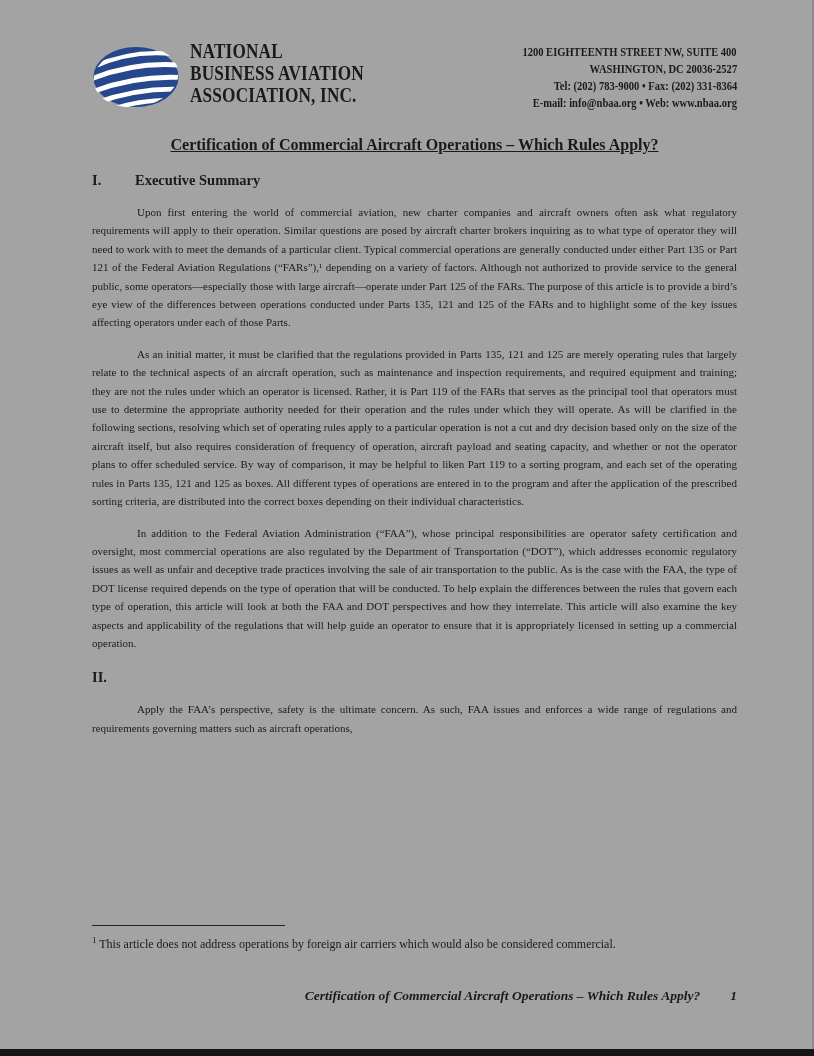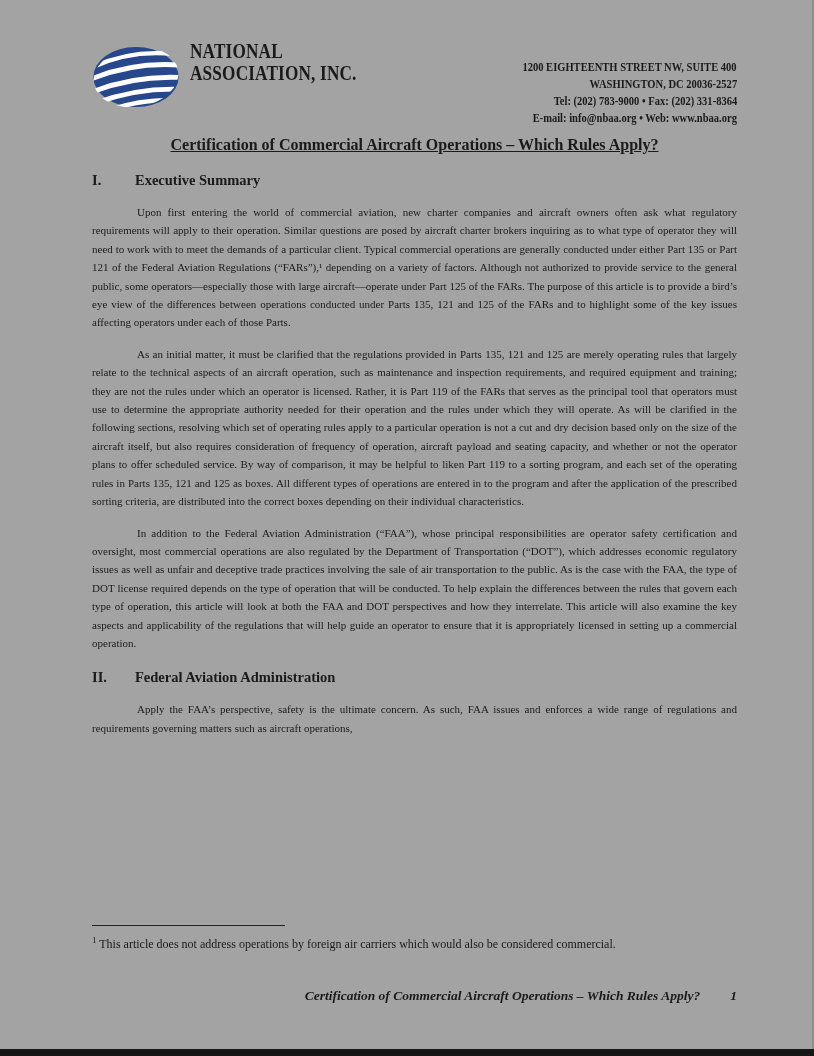--- a/index.html
+++ b/index.html
@@ -13,21 +13,21 @@
   }
   
   .letterhead{
     position:absolute;left:92px;right:77px;top:40px;
     display:flex;justify-content:space-between;align-items:flex-start;
   }
   .brand{display:flex;align-items:flex-start;}
   .brand-logo{width:88px;height:62px;margin-top:6px;}
   .org-name{margin-left:10px;font-weight:bold;font-size:21px;line-height:22px;letter-spacing:0.2px;}
   .org-name .cond{display:inline-block;transform:scaleX(0.82);transform-origin:left center;white-space:nowrap;}
-  .address{font-weight:bold;font-size:13.5px;line-height:17px;text-align:right;margin-top:18px;}
+  .address{font-weight:bold;font-size:13.5px;line-height:17px;text-align:right;margin-top:3px;}
   .address .cond-r{display:inline-block;transform:scaleX(0.78);transform-origin:right center;white-space:nowrap;}
   
   .doc-body{position:absolute;left:92px;right:77px;top:134px;}
   .doc-title{
     margin:0;text-align:center;font-size:16px;font-weight:bold;
     text-decoration:underline;line-height:21px;
   }
   .sec-heading{display:flex;margin-top:16px;font-size:14.5px;font-weight:bold;line-height:19px;}
   .sec-num{width:43px;flex:0 0 43px;}
   .sec-title{}
@@ -69,20 +69,21 @@
         <g clip-path="url(#globeClip)" transform="rotate(-9 45 32)" stroke="#ffffff" fill="none">
           <path d="M 2 15 Q 45 3 88 15" stroke-width="4.5"></path>
           <path d="M -2 27 Q 45 16 92 27" stroke-width="5"></path>
           <path d="M -2 40 Q 45 30 92 40" stroke-width="5"></path>
           <path d="M 0 52 Q 45 43 90 52" stroke-width="5"></path>
           <path d="M 8 62 Q 45 55 82 62" stroke-width="4.5"></path>
         </g>
       </svg>
       <div class="org-name">
         <div><span class="cond">NATIONAL</span></div>
+        <div><span class="cond">BUSINESS AVIATION</span></div>
         <div><span class="cond">ASSOCIATION, INC.</span></div>
       </div>
     </div>
     <div class="address">
       <div><span class="cond-r">1200 EIGHTEENTH STREET NW, SUITE 400</span></div>
       <div><span class="cond-r">WASHINGTON, DC 20036-2527</span></div>
       <div><span class="cond-r">Tel: (202) 783-9000 • Fax: (202) 331-8364</span></div>
       <div><span class="cond-r">E-mail: info@nbaa.org • Web: www.nbaa.org</span></div>
     </div>
   </div>
@@ -94,21 +95,20 @@
       <span class="sec-num">I.</span>
       <span class="sec-title">Executive Summary</span>
     </div>
 
     <p>Upon first entering the world of commercial aviation, new charter companies and aircraft owners often ask what regulatory requirements will apply to their operation.  Similar questions are posed by aircraft charter brokers inquiring as to what type of operator they will need to work with to meet the demands of a particular client.  Typical commercial operations are generally conducted under either Part 135 or Part 121 of the Federal Aviation Regulations (“FARs”),¹ depending on a variety of factors.  Although not authorized to provide service to the general public, some operators—especially those with large aircraft—operate under Part 125 of the FARs.  The purpose of this article is to provide a bird’s eye view of the differences between operations conducted under Parts 135, 121 and 125 of the FARs and to highlight some of the key issues affecting operators under each of those Parts.</p>
     <p>As an initial matter, it must be clarified that the regulations provided in Parts 135, 121 and 125 are merely operating rules that largely relate to the technical aspects of an aircraft operation, such as maintenance and inspection requirements, and required equipment and training; they are not the rules under which an operator is licensed.  Rather, it is Part 119 of the FARs that serves as the principal tool that operators must use to determine the appropriate authority needed for their operation and the rules under which they will operate. As will be clarified in the following sections, resolving which set of operating rules apply to a particular operation is not a cut and dry decision based only on the size of the aircraft itself, but also requires consideration of frequency of operation, aircraft payload and seating capacity, and whether or not the operator plans to offer scheduled service.   By way of comparison, it may be helpful to liken Part 119 to a sorting program, and each set of the operating rules in Parts 135, 121 and 125 as boxes.  All different types of operations are entered in to the program and after the application of the prescribed sorting criteria, are distributed into the correct boxes depending on their individual characteristics.</p>
     <p>In addition to the Federal Aviation Administration (“FAA”), whose principal responsibilities are operator safety certification and oversight, most commercial operations are also regulated by the Department of Transportation (“DOT”), which addresses economic regulatory issues as well as unfair and deceptive trade practices involving the sale of air transportation to the public.  As is the case with the FAA, the type of DOT license required depends on the type of operation that will be conducted.  To help explain the differences between the rules that govern each type of operation, this article will look at both the FAA and DOT perspectives and how they interrelate.  This article will also examine the key aspects and applicability of the regulations that will help guide an operator to ensure that it is appropriately licensed in setting up a commercial operation.</p>
 
     <div class="sec-heading">
       <span class="sec-num">II.</span>
-      <span class="sec-title">Federal Aviation Administration</span>
     </div>
 
     <p>Apply the FAA’s perspective, safety is the ultimate concern.  As such, FAA issues and enforces a wide range of regulations and requirements governing matters such as aircraft operations,</p>
   </div>
 
   <div class="footnote-area">
     <div class="footnote-rule"></div>
     <div class="footnote-text"><sup>1</sup><span> This article does not address operations by foreign air carriers which would also be considered commercial.</span></div>
   </div>
 

